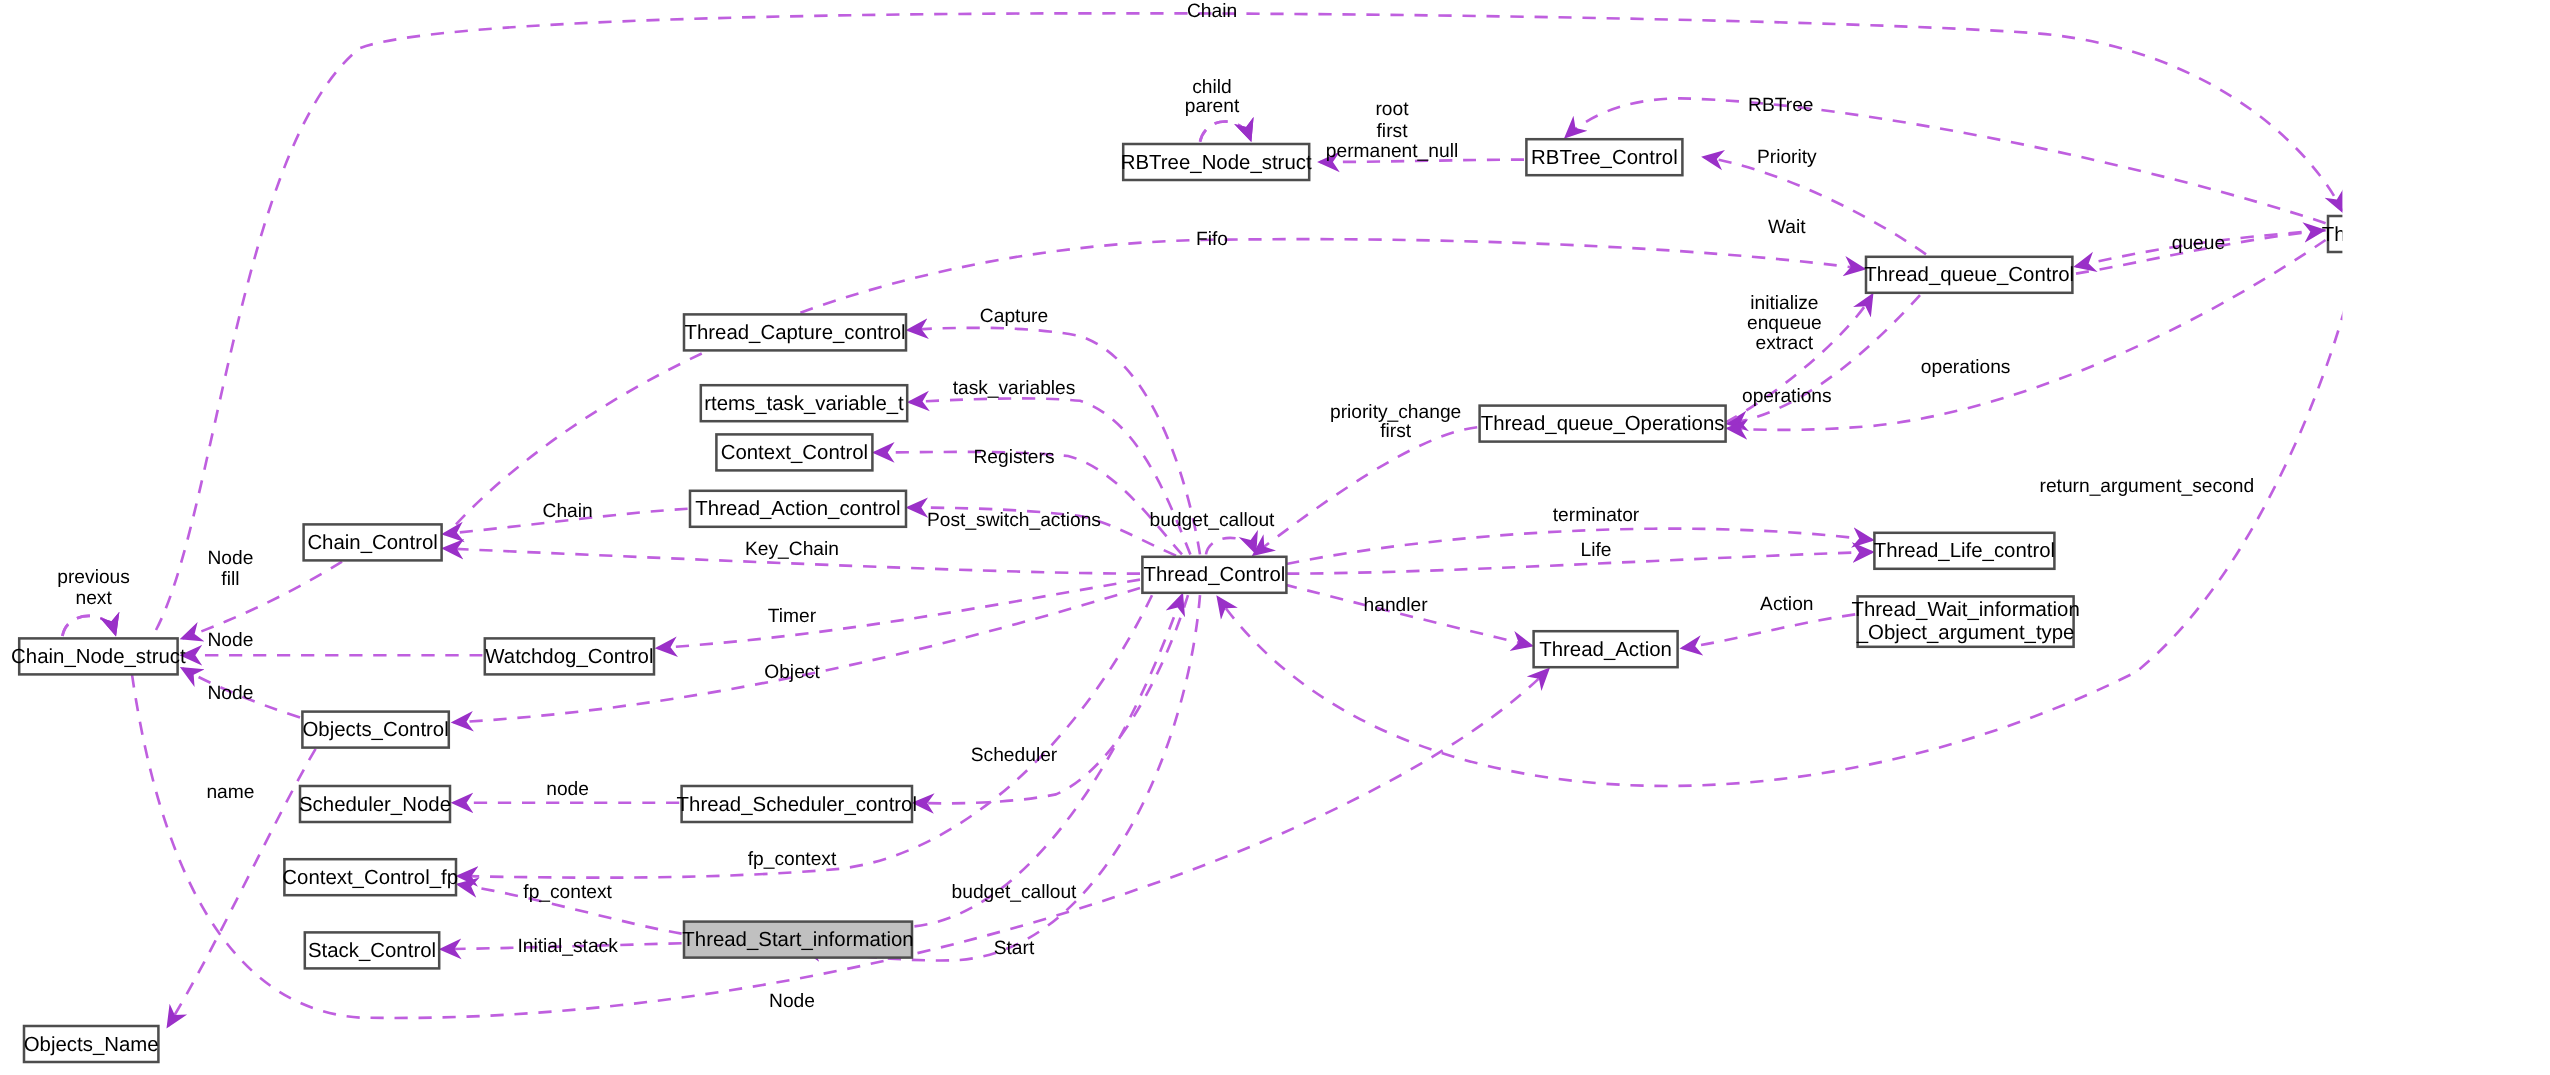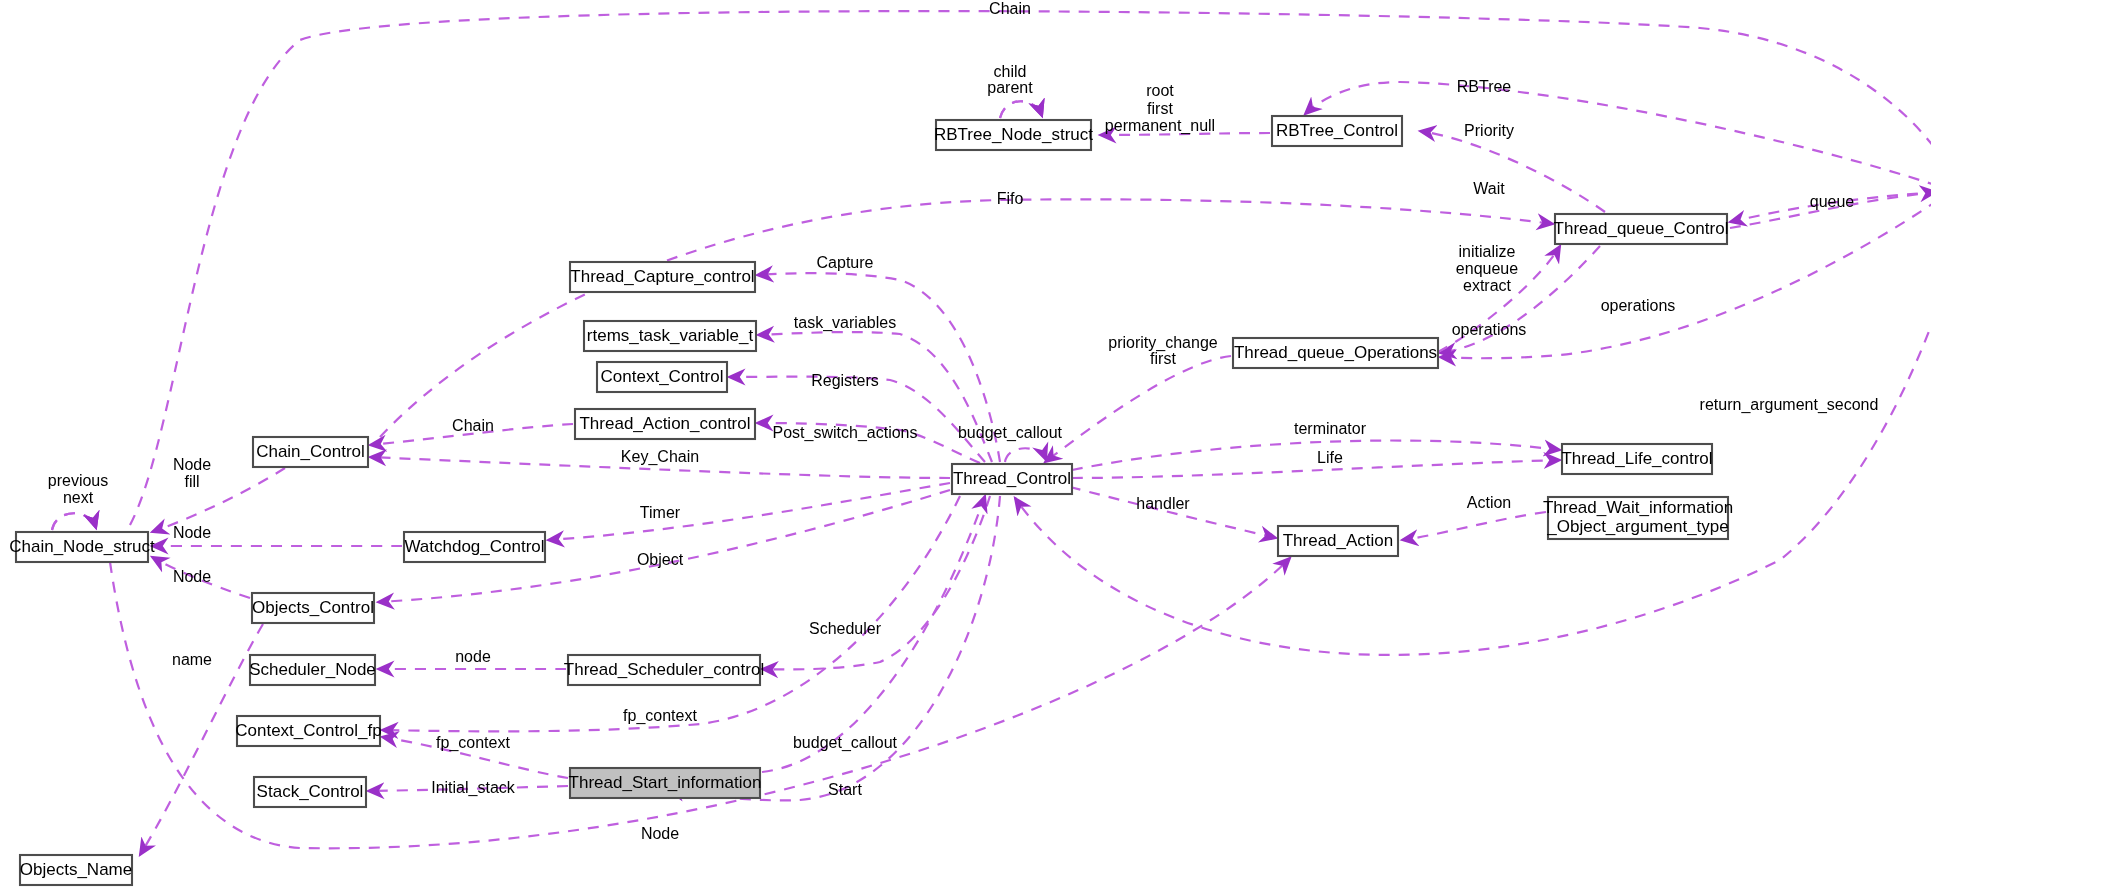--- a/index.html
+++ b/index.html
@@ -9,20 +9,21 @@
   }
   body {
     font-family: "Liberation Sans", sans-serif;
   }
   #diagram-root {
     position: relative;
     width: 1931px;
     height: 896px;
     background: #ffffff;
     overflow: hidden;
+    padding-left: 21px;
   }
   svg#graph {
     position: absolute;
     top: 0;
     left: 0;
     width: 2125px;
     height: 896px;
     display: block;
   }
   .edge-path {

